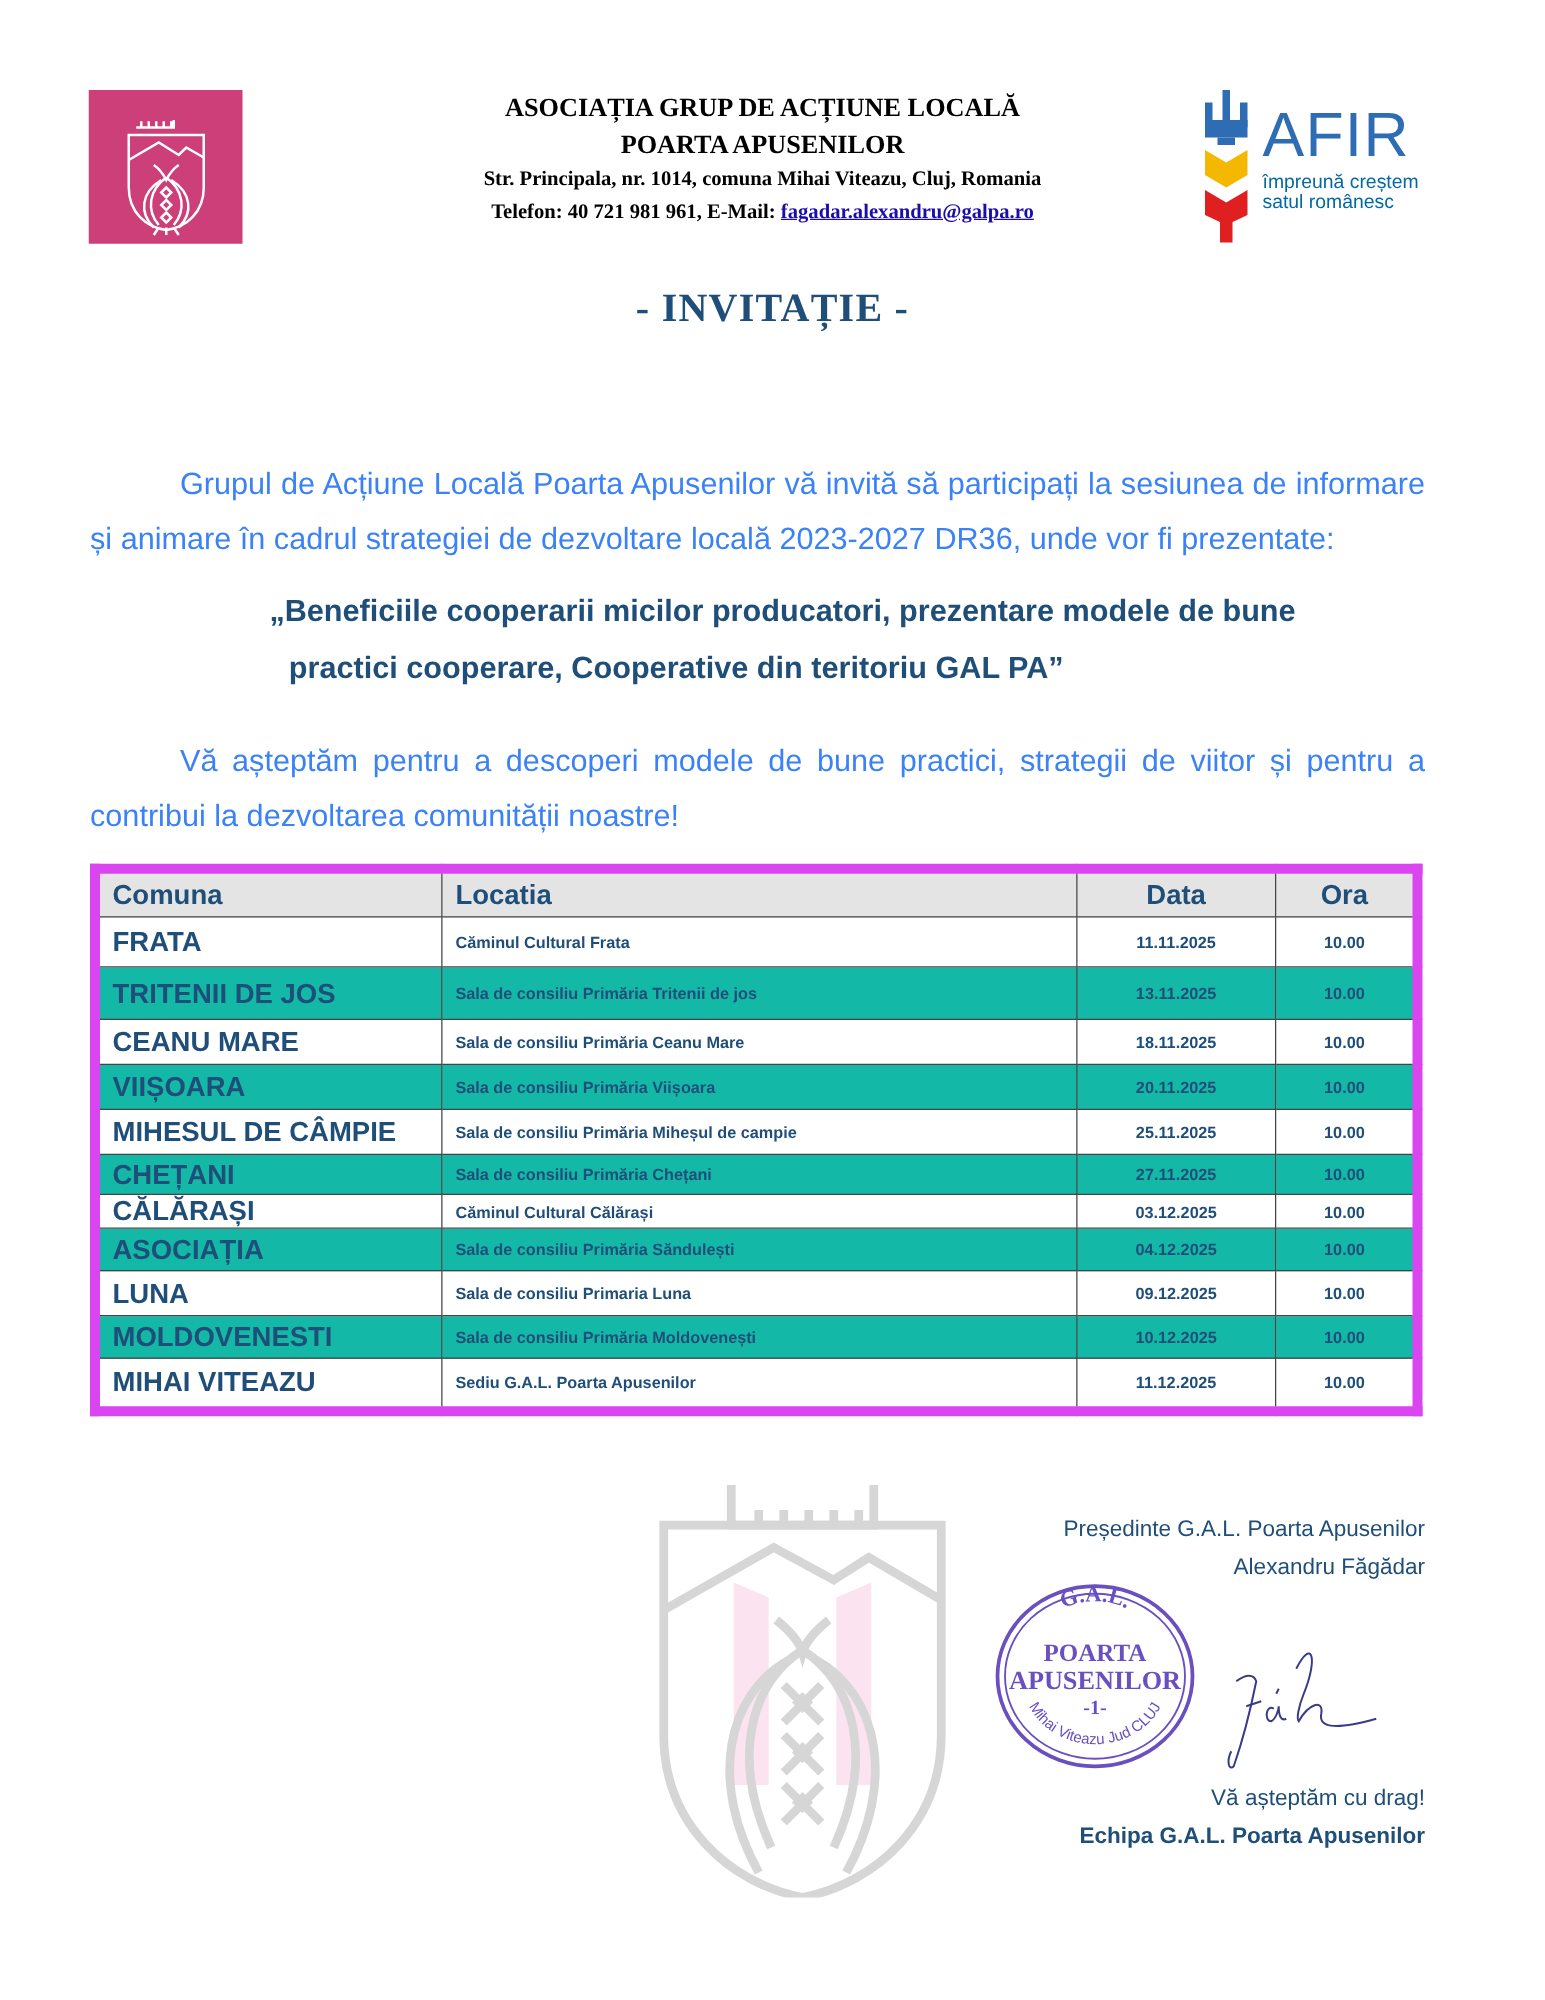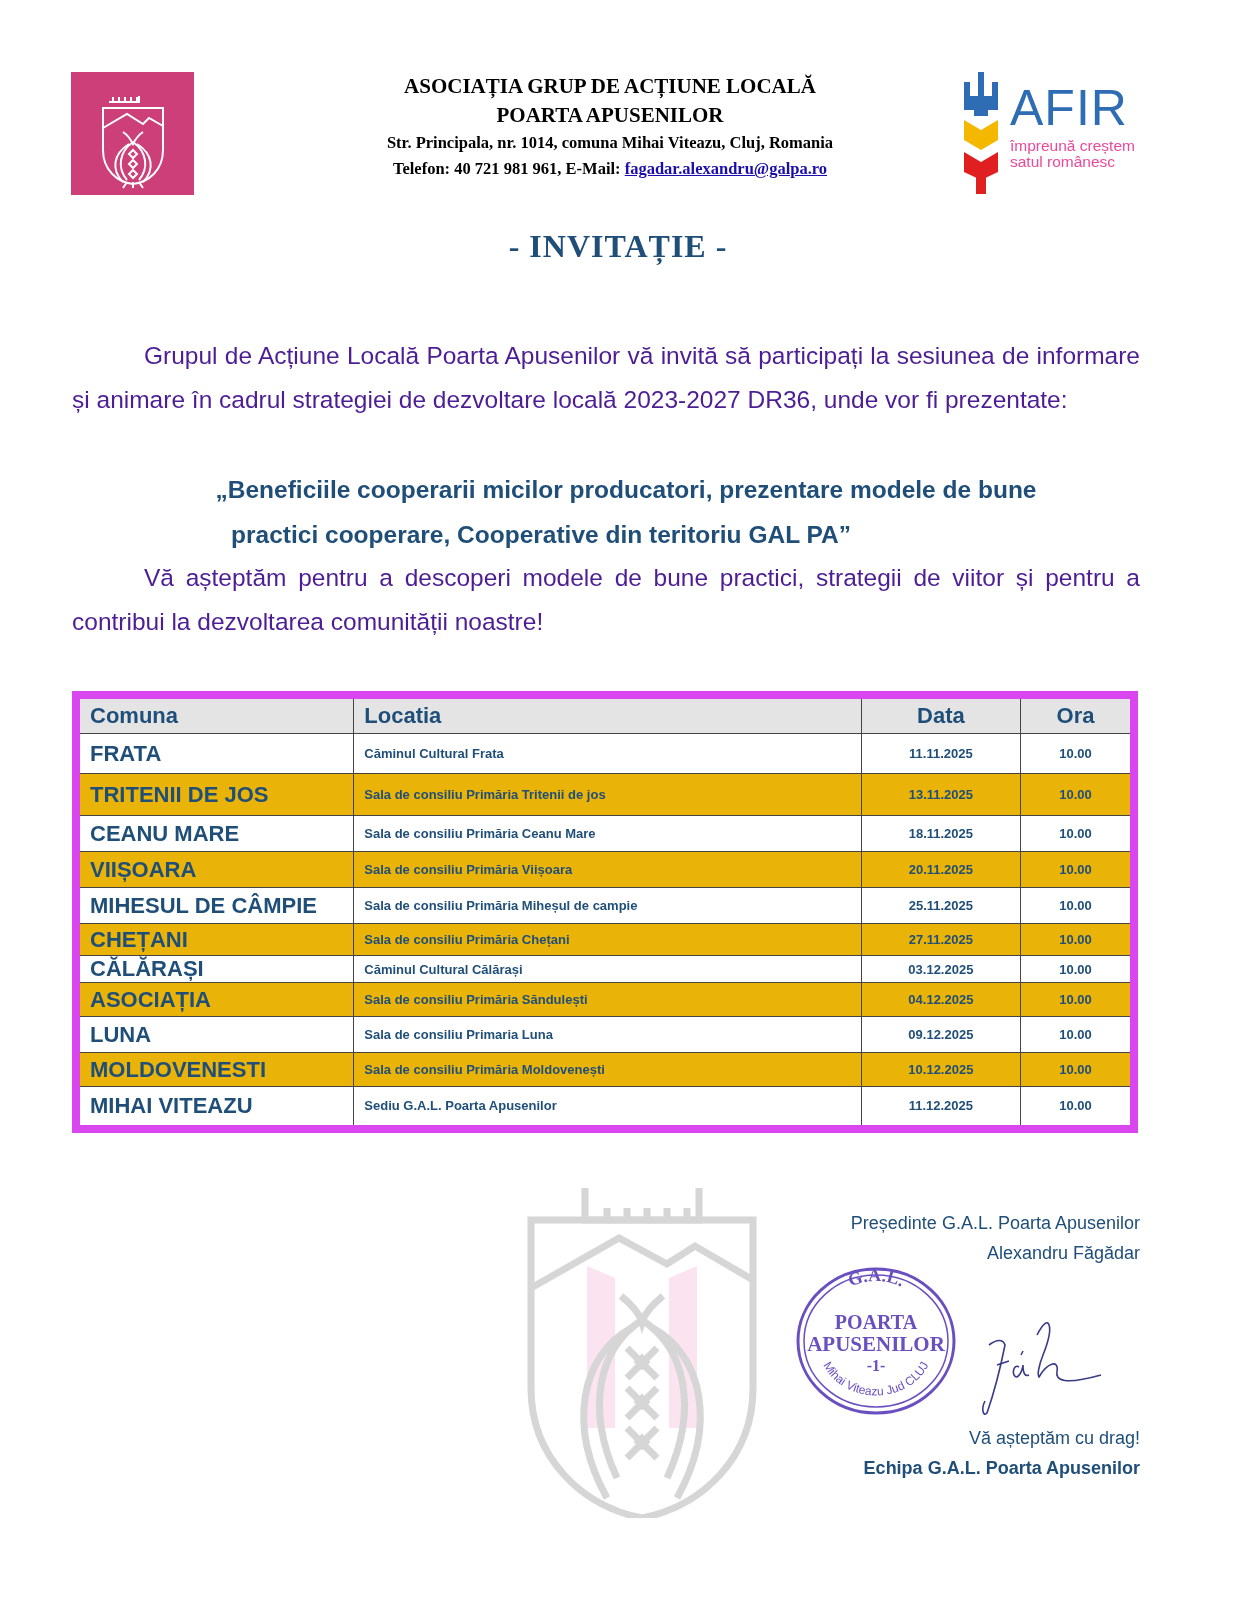--- a/index.html
+++ b/index.html
@@ -9,38 +9,38 @@
   
   .gal-logo { left:71px; top:72px; width:123px; height:123px; background:#cc3f78; }
   .gal-logo svg { width:123px; height:123px; display:block; }
   .hdr { left:330px; top:72px; width:560px; text-align:center; font-family:"Liberation Serif", serif; font-weight:bold; color:#000; }
   .hdr .l1, .hdr .l2 { font-size:21px; line-height:29px; }
   .hdr .l3, .hdr .l4 { font-size:16.5px; line-height:26px; }
   .hdr a { color:#1a0dab; text-decoration:underline; }
   .afir { left:958px; top:72px; width:200px; height:125px; }
   .afir-text { left:1010px; top:78px; }
   .afir-big { font-family:"Liberation Sans", sans-serif; font-size:50px; font-weight:normal; color:#2e6db4; line-height:60px; letter-spacing:1px; }
-  .afir-small { font-size:15.5px; line-height:16px; color:#ec4899; }
+  .afir-small { font-size:15.5px; line-height:16px; color:#0369a1; }
 
   .title { left:0; width:1236px; top:228px; text-align:center; font-family:"Liberation Serif", serif; font-weight:bold; font-size:32px; color:#1f4e79; letter-spacing:1px; }
 
-  .para { left:72px; width:1068px; font-size:24.5px; line-height:44px; color:#4c1d95; text-align:justify; }
+  .para { left:72px; width:1068px; font-size:24.5px; line-height:44px; color:#3b82f6; text-align:justify;margin-top:32px; }
   .para .indent { display:inline-block; width:72px; }
   .p1 { top:334px; }
   .quote { left:72px; width:1068px; top:467px; font-size:24.5px; line-height:45px; font-weight:bold; color:#1f4e79; text-align:center; }
   .p2 { top:556px; }
 
   
   table.sched { position:absolute; left:72px; top:691px; width:1066px; border-collapse:collapse; border:8px solid #d946ef; }
   table.sched th, table.sched td { border:1px solid #444; padding:0 10px; font-weight:bold; color:#1f4e79; }
   table.sched th { background:#e4e4e4; height:34px; font-size:22px; text-align:left; }
   table.sched th.c, table.sched td.c { text-align:center; }
   table.sched td { font-size:13px; }
   table.sched td.com { font-size:22px; }
-  table.sched tr.alt td { background:#eab308; }
+  table.sched tr.alt td { background:#14b8a6; }
   .col1 { width:255px; } .col2 { width:495px; } .col3 { width:140px; } .col4 { width:90px; }
 
   
   .watermark { left:527px; top:1188px; width:230px; height:330px; }
 
   
   .sig { left:760px; width:380px; text-align:right; font-size:18px; color:#1f4e79; line-height:30px; }
   .sig1 { top:1208px; }
   .stamp { left:793px; top:1263px; width:165px; height:155px; }
   .signature { left:975px; top:1305px; width:130px; height:120px; }

